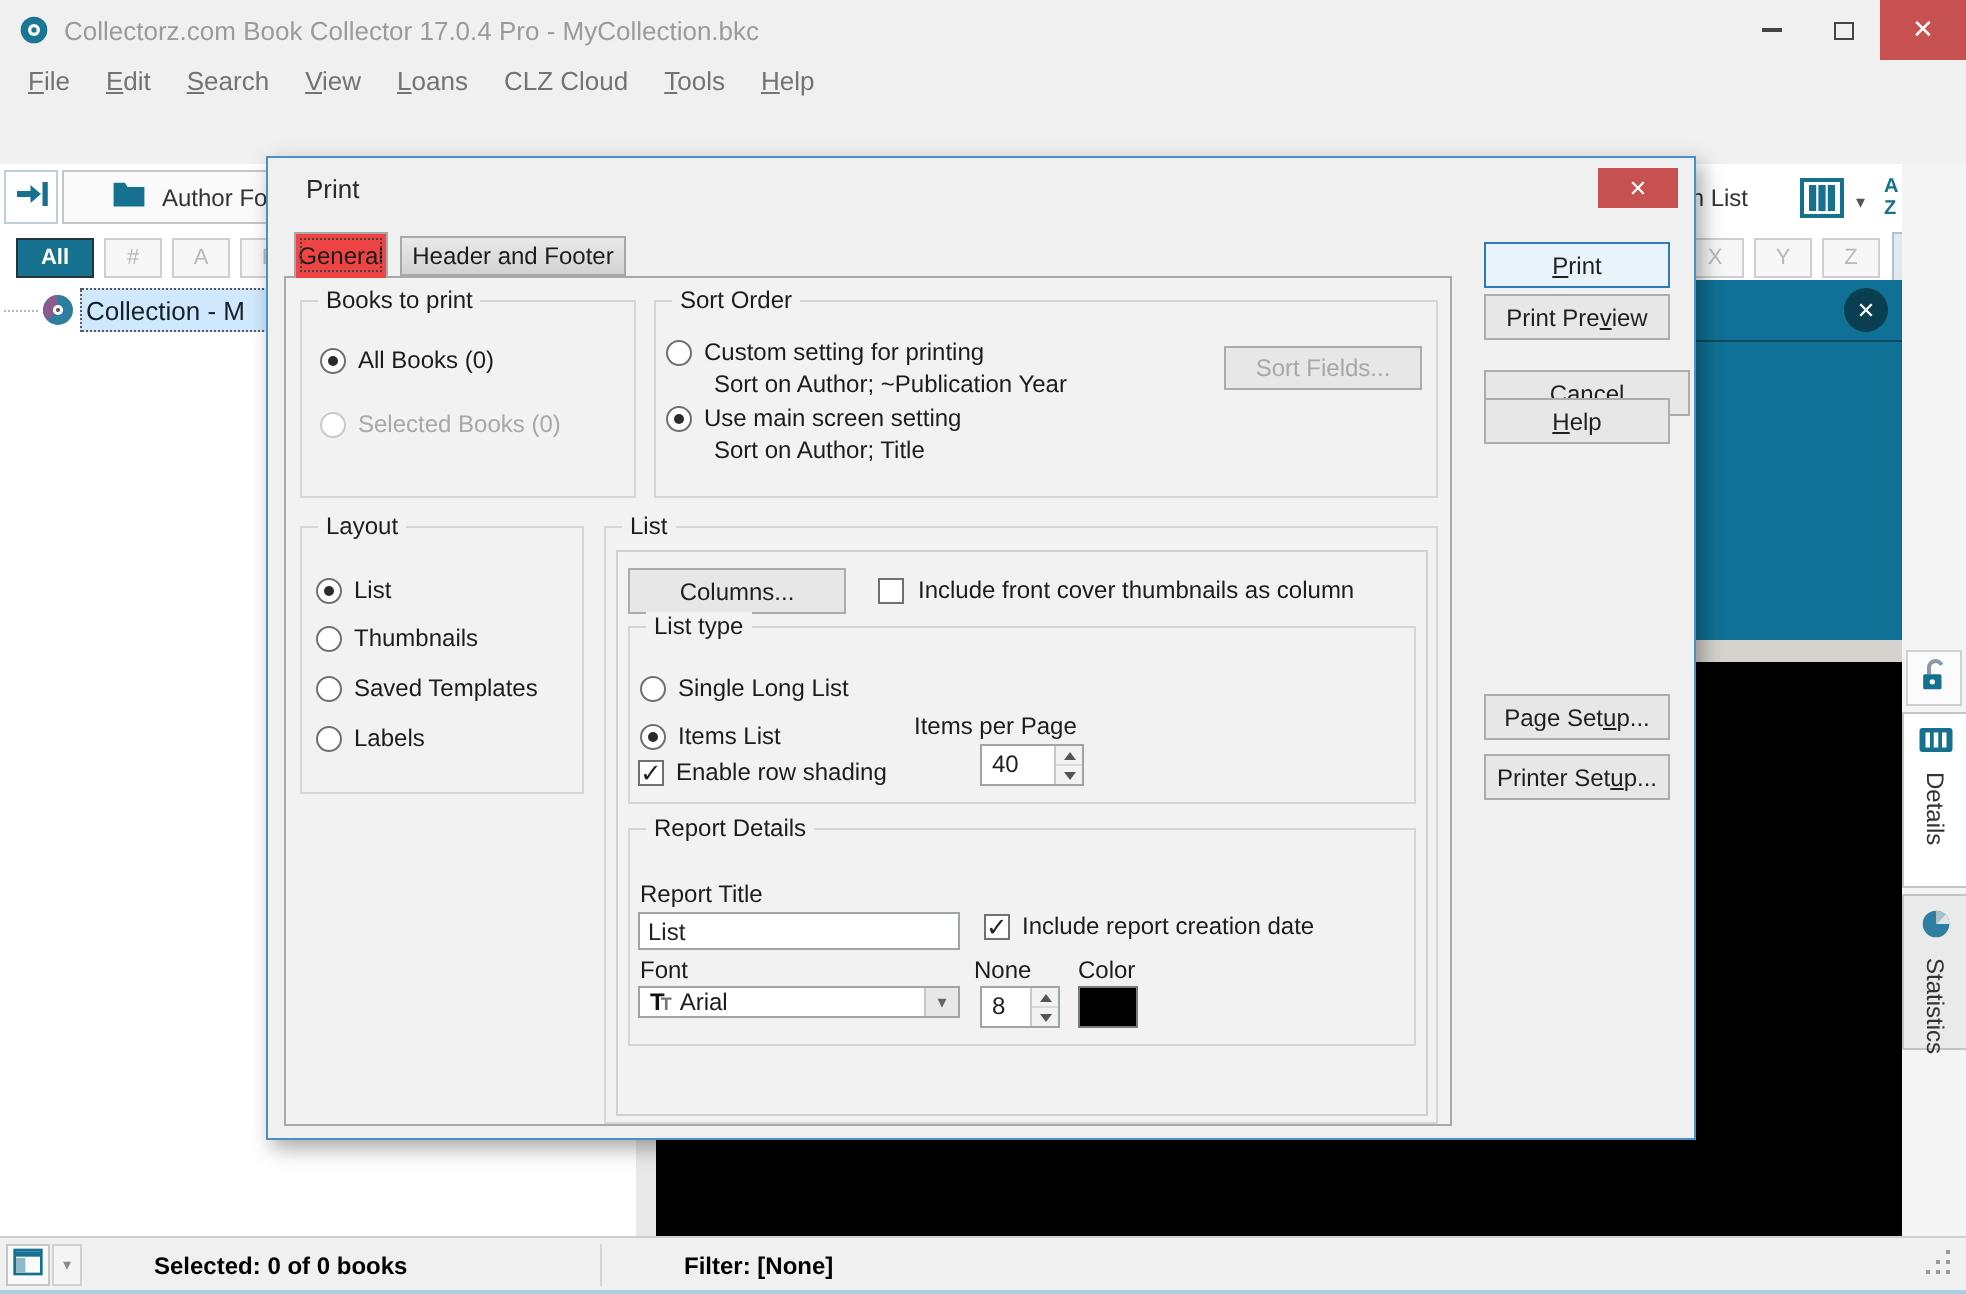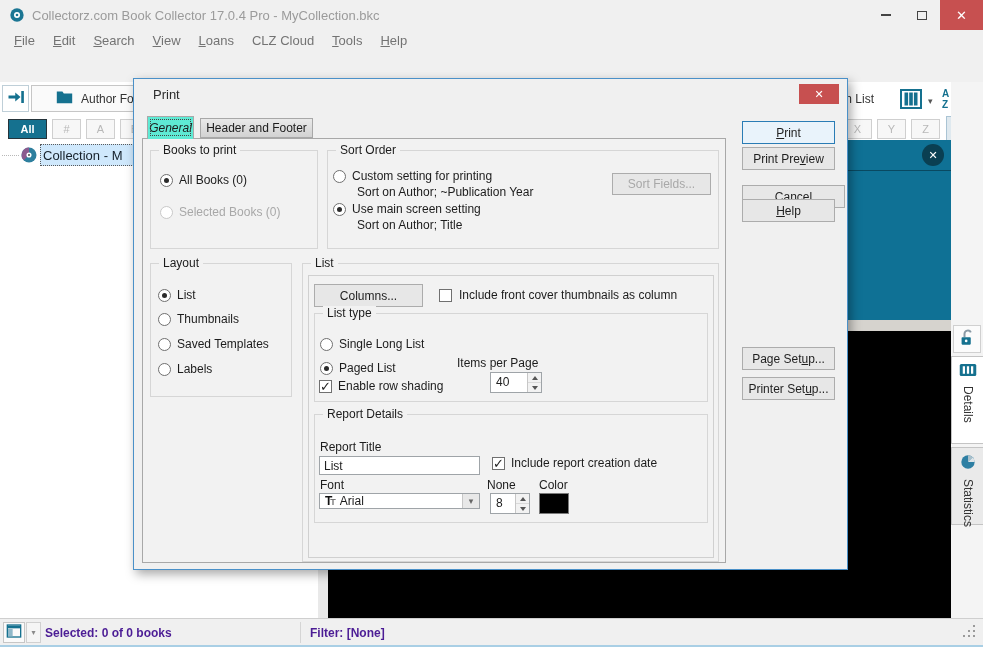--- a/index.html
+++ b/index.html
@@ -61,31 +61,31 @@
   #lock-tile { position:absolute; left:2px; top:243px; width:28px; height:28px; background:#fbfbfb; border:1px solid #d0d0d0; display:flex; align-items:center; justify-content:center; }
   .side-tab { position:absolute; left:0; width:32px; border:1px solid #c4c4c4; border-right:none; display:flex; flex-direction:column; align-items:center; padding-top:6px; gap:6px; }
   #tab-details { top:274px; height:88px; background:#fff; }
   #tab-statistics { top:365px; height:78px; background:#eaeaea; }
   .vtext { writing-mode:vertical-rl; font-size:12px; color:#333; }
 
   
   #statusbar { position:absolute; left:0; top:618px; width:983px; height:27px; background:#f0f0f0; border-top:1px solid #cfcfcf; }
   #sb-view-btn { position:absolute; left:3px; top:3px; width:22px; height:21px; background:#fafafa; border:1px solid #c6c6c6; display:flex; align-items:center; justify-content:center; }
   #sb-dd-btn { position:absolute; left:26px; top:3px; width:15px; height:21px; background:#f5f5f5; border:1px solid #d0d0d0; display:flex; align-items:center; justify-content:center; color:#8a8a8a; font-size:8px; }
-  .sb-text { position:absolute; top:7px; font-weight:700; font-size:12px; color:#4c1d95; }
+  .sb-text { position:absolute; top:7px; font-weight:700; font-size:12px; color:#000000;margin-left:32px; }
   #sb-sep { position:absolute; left:300px; top:3px; width:1px; height:21px; background:#d5d5d5; }
   #grip { position:absolute; right:8px; bottom:8px; width:2px; height:2px; background:#9a9a9a; box-shadow:-5px 0 #9a9a9a,-10px 0 #9a9a9a,0 -5px #9a9a9a,-5px -5px #9a9a9a,0 -10px #9a9a9a; }
   #bottom-strip { position:absolute; left:0; top:645px; width:983px; height:2px; background:#a9cfe5; }
 
   
   #print-dialog { position:absolute; left:133px; top:78px; width:715px; height:492px; background:#f0f0f0; border:1px solid #4a90c8; box-shadow:3px 4px 10px rgba(0,0,0,.35); z-index:20; }
   #dlg-title { position:absolute; left:19px; top:8px; font-size:13px; color:#2b2b2b; }
   #dlg-close { position:absolute; right:8px; top:5px; width:40px; height:20px; background:#c75050; color:#fff; font-size:11px; display:flex; align-items:center; justify-content:center; }
   .tab { position:absolute; font-size:12px; display:flex; align-items:center; justify-content:center; color:#1c1c1c; }
-  #tab-general { left:13px; top:37px; width:47px; height:23px; background:#5eead4; border:1px solid #a8a8a8; border-bottom:none; z-index:3; outline:1px dotted #444; outline-offset:-4px;font-style:italic; }
+  #tab-general { left:13px; top:37px; width:47px; height:23px; background:#ef4444; border:1px solid #a8a8a8; border-bottom:none; z-index:3; outline:1px dotted #444; outline-offset:-4px; }
   #tab-hf { left:66px; top:39px; width:113px; height:20px; background:linear-gradient(#e9e9e9,#d2d2d2); border:1px solid #a8a8a8; }
   #tabpage { position:absolute; left:8px; top:59px; width:584px; height:425px; background:#f2f2f2; border:1px solid #a8a8a8; }
 
   .group { position:absolute; border:1px solid #d6d6d6; }
   .glabel { position:absolute; top:-8px; left:8px; background:#f2f2f2; padding:0 4px; font-size:12px; color:#1c1c1c; line-height:15px; white-space:nowrap; }
   .lbl { position:absolute; font-size:12px; color:#1c1c1c; white-space:nowrap; }
   .lbl.dim { color:#a8a8a8; }
   .radio { position:absolute; width:13px; height:13px; border-radius:50%; border:1px solid #707070; background:#fff; }
   .radio.on::after { content:""; position:absolute; left:3px; top:3px; width:5px; height:5px; border-radius:50%; background:#2b2b2b; }
   .radio.disabled { border-color:#c9c9c9; }
@@ -424,21 +424,21 @@
       </div>
     <span class="check" style="left:296px;top:150px"></span>
     <span class="lbl" style="left:316px;top:149px">Include front cover thumbnails as column</span>
 
     <div class="group" style="left:171px;top:174px;width:394px;height:89px">
       <span class="glabel">List type</span>
     </div>
     <span class="radio" style="left:177px;top:199px"></span>
     <span class="lbl" style="left:196px;top:198px">Single Long List</span>
     <span class="radio on" style="left:177px;top:223px"></span>
-    <span class="lbl" style="left:196px;top:222px">Paged List</span>
+    <span class="lbl" style="left:196px;top:222px">Items List</span>
     <span class="lbl" style="left:314px;top:217px">Items per Page</span>
     <div class="spin" style="left:347px;top:233px;width:52px;height:21px">
       <span class="val">40</span>
       <span class="btns">
           <span class="sb">
             <span class="tri-up"></span>
           </span>
           <span class="sb">
             <span class="tri-down"></span>
           </span>

